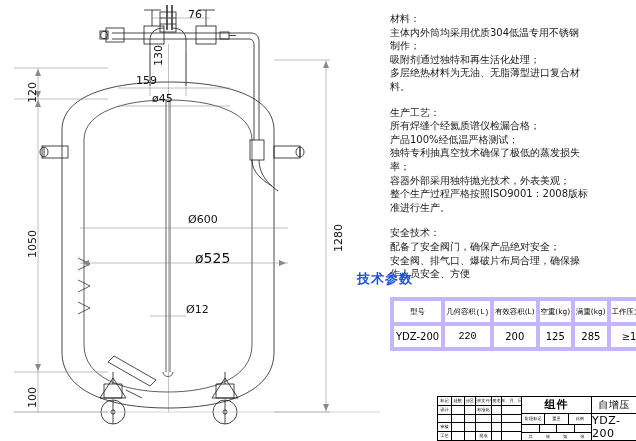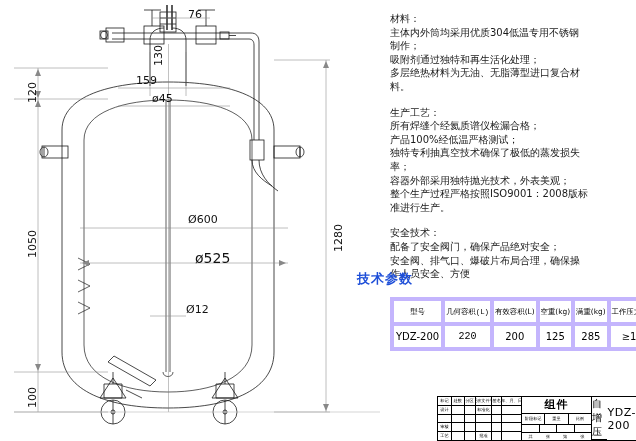--- a/index.html
+++ b/index.html
@@ -86,21 +86,21 @@
   .tb-mid .mblank{height:8px;}
   .tb-mid .mbot{height:7px;}
   .tb-mid .mcell{
     flex:1;border-right:1px solid #000;box-sizing:border-box;
     font-size:4.2px;display:flex;align-items:center;justify-content:center;
     white-space:nowrap;overflow:hidden;
   }
   .tb-mid .mcell:last-child{border-right:none;}
 
   .tb-right{
-    flex:1;height:100%;display:flex;box-sizing:border-box;
+    flex:1;height:100%;display:flex;flex-direction:column;box-sizing:border-box;
   }
   .tb-right .rrow{
     flex:1;display:flex;align-items:center;justify-content:center;
     border-bottom:1px solid #000;box-sizing:border-box;
   }
   .tb-right .rrow:last-child{border-bottom:none;}
   .tb-right .rtxt{font-size:10px;letter-spacing:.5px;}
   .tb-right .rtxt2{font-size:11px;letter-spacing:.5px;}
 
   

